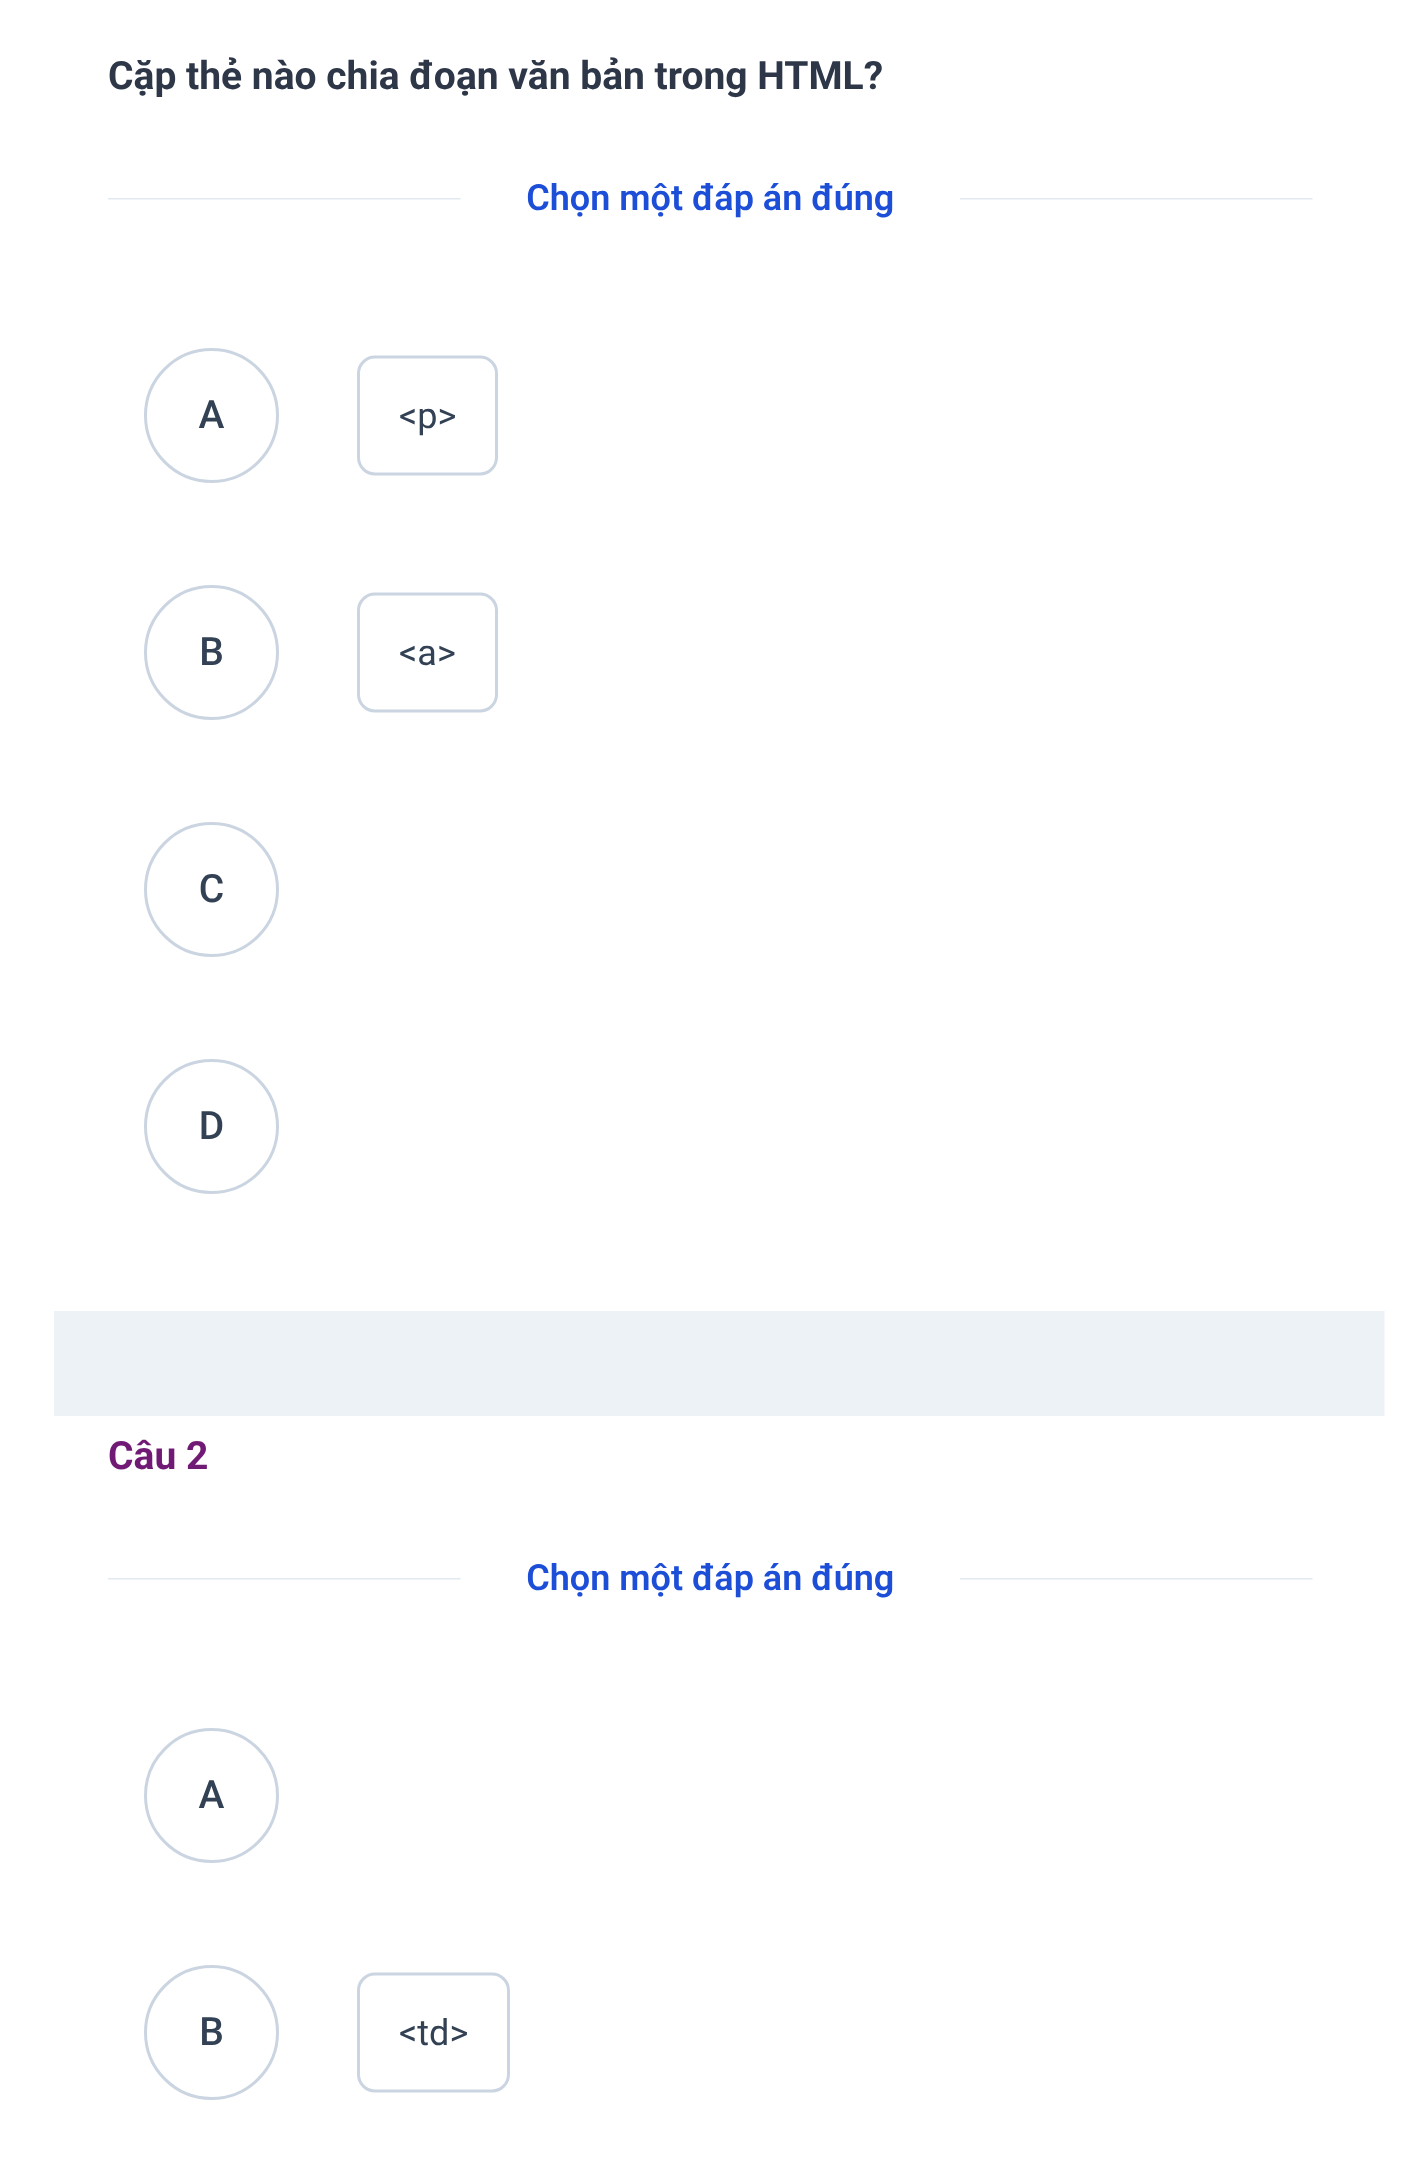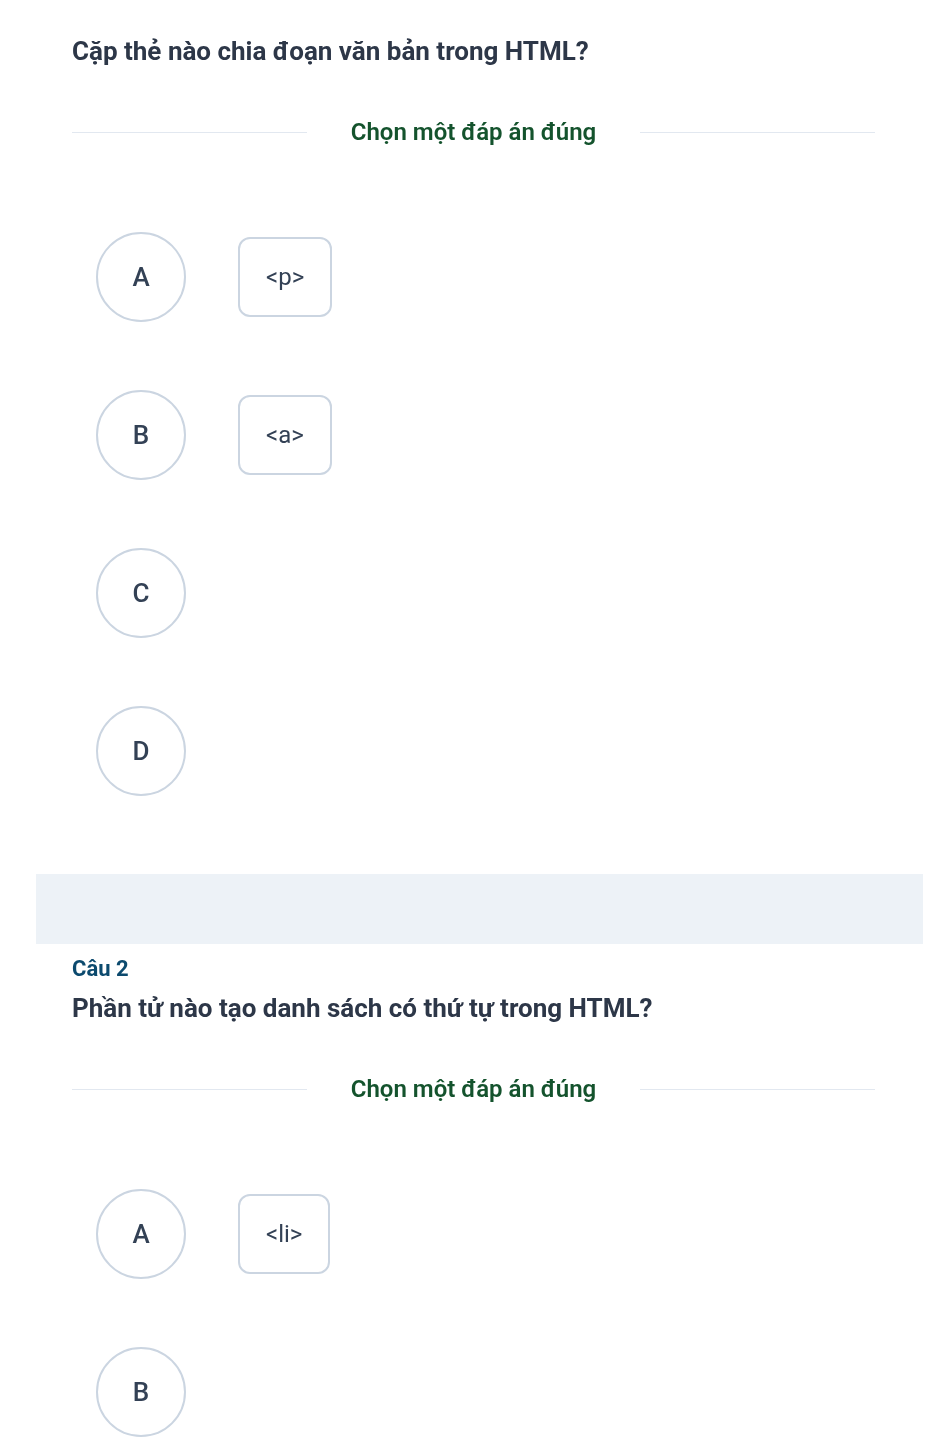--- a/index.html
+++ b/index.html
@@ -17,39 +17,39 @@
       background: #ffffff;
     }
     .question-title {
       font-size: 26px;
       font-weight: 700;
       color: #2d3748;
       margin-bottom: 8px;
       padding-top: 0;
     }
     .question-number {
-      font-size: 22px;
+      font-size: 26px;
       font-weight: 700;
-      color: #0c4a6e;
+      color: #701a75;
       margin-bottom: 8px;
     }
     .divider-row {
       display: flex;
       align-items: center;
       margin: 40px 0 50px 0;
     }
     .divider-line {
       flex: 1;
       height: 1px;
       background: #e2e8f0;
     }
     .divider-text {
       font-size: 24px;
       font-weight: 600;
-      color: #14532d;
+      color: #1d4ed8;
       padding: 0 20px;
     }
     .options-list {
       display: flex;
       flex-direction: column;
       gap: 20px;
     }
     .option-row {
       display: flex;
       align-items: center;
@@ -109,33 +109,32 @@
     <div class="option-row">
       <div class="option-letter">D</div>
     </div>
   </div>
 </div>
 
 <div class="gap-section"></div>
 
 <div class="question-block">
   <div class="question-number">Câu 2</div>
-  <div class="question-title">Phần tử nào tạo danh sách có thứ tự trong HTML?</div>
   <div class="divider-row">
     <div class="divider-line"></div>
     <div class="divider-text">Chọn một đáp án đúng</div>
     <div class="divider-line"></div>
   </div>
   <div class="options-list">
     <div class="option-row">
       <div class="option-letter">A</div>
-      <div class="option-value">&lt;li&gt;</div>
     </div>
     <div class="option-row">
       <div class="option-letter">B</div>
+      <div class="option-value">&lt;td&gt;</div>
     </div>
     <div class="option-row">
       <div class="option-letter">C</div>
     </div>
     <div class="option-row">
       <div class="option-letter">D</div>
     </div>
   </div>
 </div>
 

